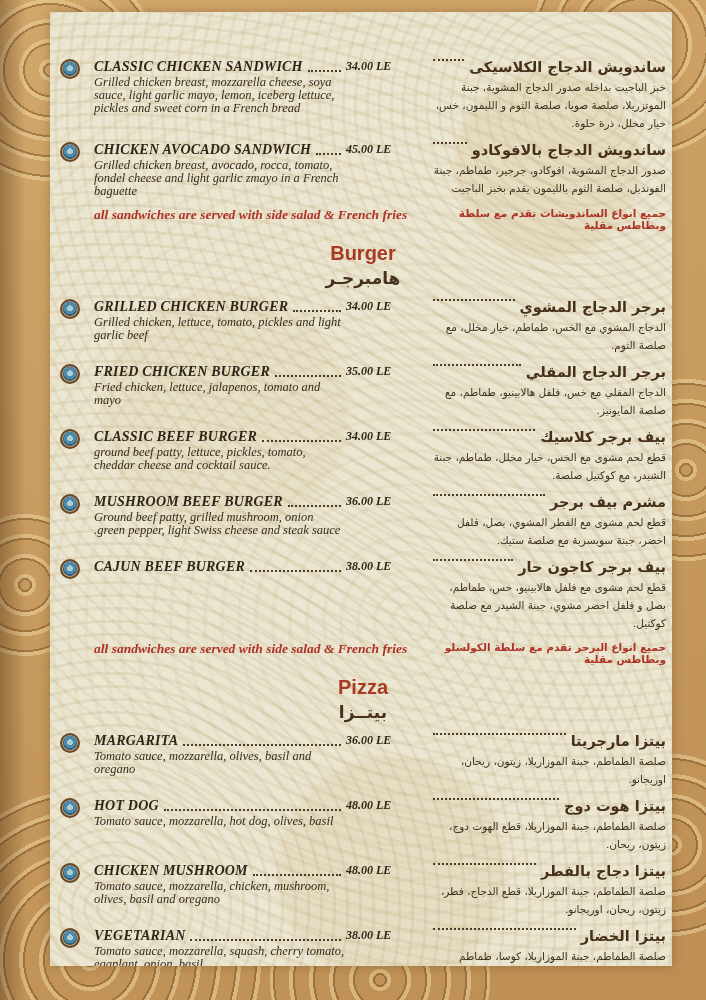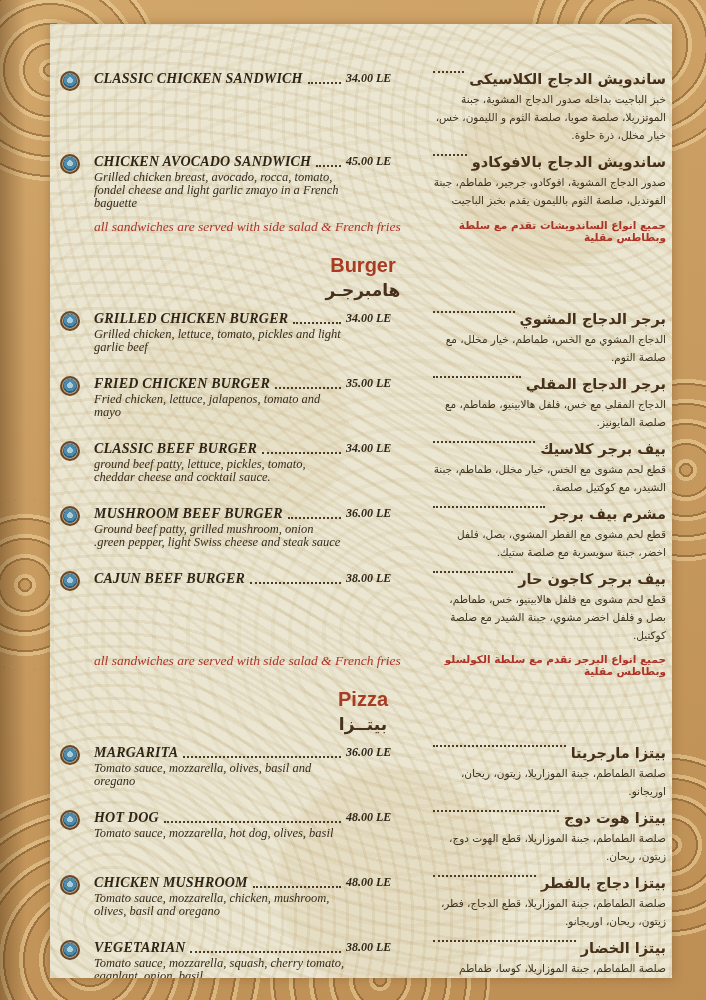--- a/index.html
+++ b/index.html
@@ -21,21 +21,21 @@
   .orn.o2{right:-50px;top:-70px;width:230px;height:230px;}
   .orn.o3{right:-80px;top:370px;width:200px;height:200px;}
   .orn.o4{left:-90px;bottom:-140px;width:360px;height:360px;}
   .orn.o5{left:270px;bottom:-90px;width:220px;height:220px;}
   .orn.o6{left:-60px;top:500px;width:170px;height:170px;}
   .orn.o7{right:-60px;bottom:60px;width:190px;height:190px;}
   .edge-shade{position:absolute;left:0;top:0;width:26px;height:100%;
     background:linear-gradient(90deg,rgba(70,42,12,.38),rgba(70,42,12,0));pointer-events:none;}
   
   .paper{
-    position:absolute;left:50px;top:24px;width:622px;height:954px;overflow:hidden;
+    position:absolute;left:50px;top:12px;width:622px;height:954px;overflow:hidden;
     background-color:#ebe6d2;
     background-image:
       radial-gradient(circle at 80% 16%, rgba(198,172,112,.16) 0 90px, rgba(198,172,112,0) 96px),
       repeating-radial-gradient(circle at 86% 10%, rgba(178,150,94,.13) 0 3px, rgba(178,150,94,0) 3px 12px),
       repeating-radial-gradient(circle at 10% 94%, rgba(178,150,94,.15) 0 3px, rgba(178,150,94,0) 3px 13px),
       repeating-radial-gradient(circle at 58% 64%, rgba(186,161,106,.09) 0 4px, rgba(186,161,106,0) 4px 17px),
       radial-gradient(circle at 28% 42%, rgba(200,176,116,.10) 0 120px, rgba(200,176,116,0) 126px),
       radial-gradient(circle at 55% 90%, rgba(196,170,110,.14) 0 110px, rgba(196,170,110,0) 118px);
     box-shadow:0 0 10px rgba(90,58,20,.35);
     padding:46px 6px 0 10px;box-sizing:border-box;
@@ -54,21 +54,21 @@
   .leader{flex:1;min-width:10px;border-bottom:2px dotted #4a3a26;margin:0 5px 3px 5px;height:1px;}
   .desc{font-style:italic;font-size:12.5px;line-height:13px;color:#362b1c;margin-top:1px;}
   .price{font-style:italic;font-weight:bold;font-size:12px;color:#2f2517;line-height:17px;white-space:nowrap;}
   .ar{padding-left:14px;direction:rtl;}
   .title-row-ar{display:flex;direction:rtl;}
   .t-ar{font-family:"DejaVu Sans", sans-serif;font-weight:bold;font-size:14.5px;color:#46301a;line-height:19px;white-space:nowrap;}
   .ar-leader{border-bottom:2px dotted #4a3a26;margin:0 5px 4px 5px;}
   .desc-ar{font-family:"DejaVu Sans", sans-serif;font-size:10.5px;line-height:18px;color:#3d321f;margin-top:1px;}
   
   .note-row{display:grid;grid-template-columns:34px 330px 1fr;align-items:start;margin:2px 0 9px 0;}
-  .note-en{font-style:italic;font-weight:normal;font-size:13.5px;color:#ad3326;}
+  .note-en{font-style:italic;font-weight:bold;font-size:13.5px;color:#ad3326;}
   .note-ar{font-family:"DejaVu Sans", sans-serif;direction:rtl;text-align:right;font-weight:bold;font-size:10.5px;color:#ad3326;padding-left:10px;}
   
   .section-header{text-align:center;margin:4px 0 8px 0;}
   .h-en{font-family:"Liberation Sans", sans-serif;font-weight:bold;font-size:20px;line-height:26px;color:#a83b22;}
   .h-ar{font-family:"DejaVu Sans", sans-serif;font-weight:bold;font-size:17px;line-height:24px;color:#47311c;direction:rtl;}
 </style>
 </head>
 <body>
 
 <div class="orn o1"></div>
@@ -82,20 +82,21 @@
 
 <div class="paper">
 
   <div class="item">
     <div class="icon-cell"><span class="seal"></span></div>
     <div class="en">
       <div class="title-row">
           <span class="t">CLASSIC CHICKEN SANDWICH</span>
           <span class="leader"></span>
         </div>
+      <div class="desc">Grilled chicken breast, mozzarella cheese, soya sauce, light garlic mayo, lemon, iceberg lettuce, pickles and sweet corn in a French bread</div>
     </div>
     <div class="price">34.00 LE</div>
     <div class="ar">
       <div class="title-row-ar">
           <span class="t-ar">ساندويش الدجاج الكلاسيكى</span>
           <span class="leader ar-leader"></span>
         </div>
       <div class="desc-ar">خبز الباجيت بداخله صدور الدجاج المشوية، جبنة الموتزريلا، صلصة صويا، صلصة الثوم و الليمون، خس، خيار مخلل، ذرة حلوة.</div>
     </div>
   </div>

